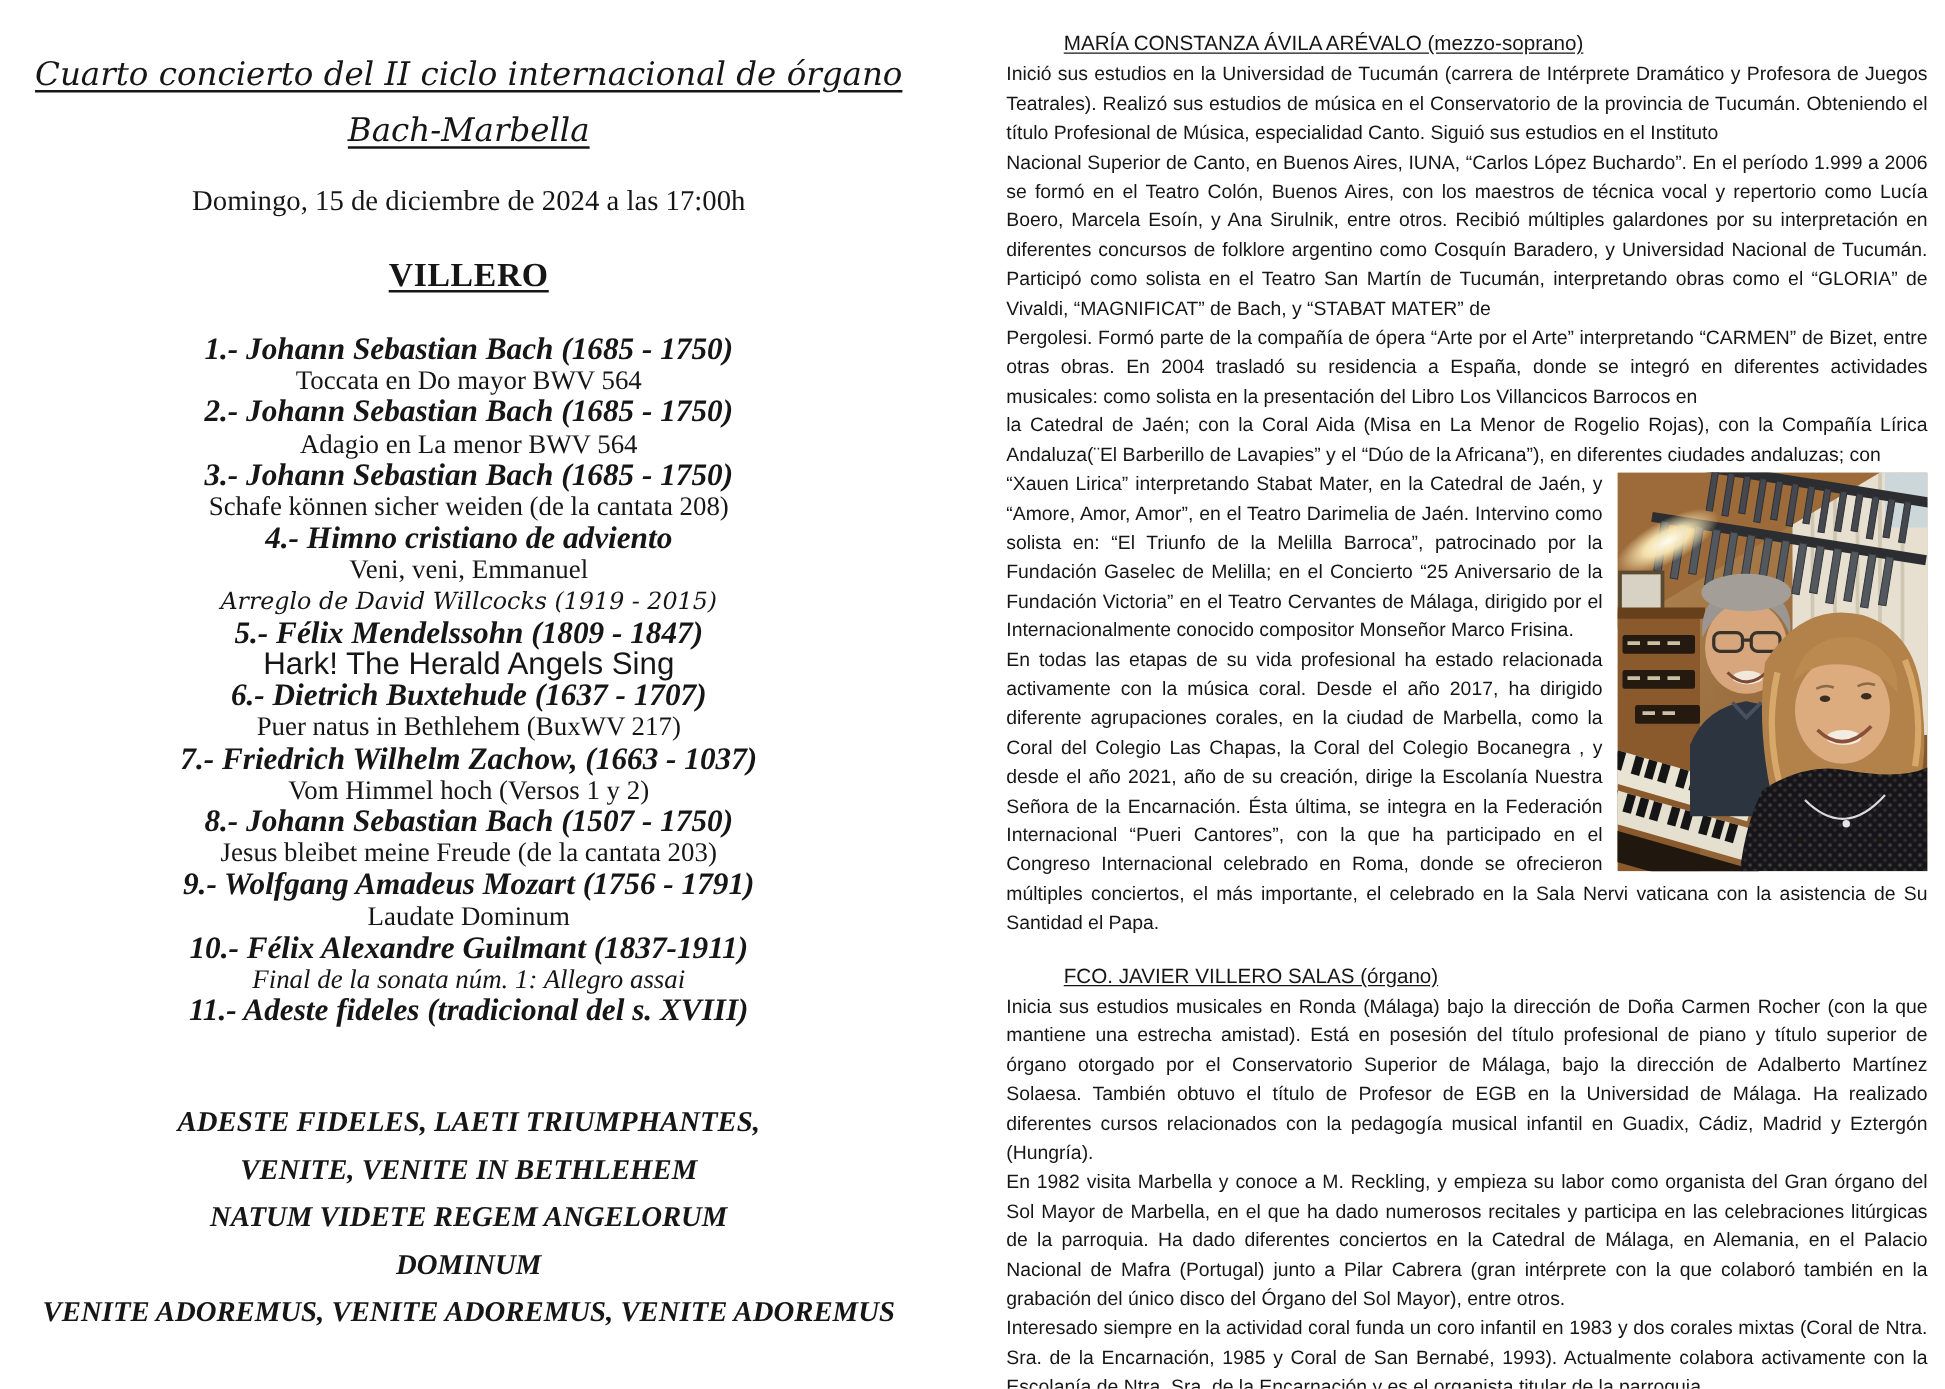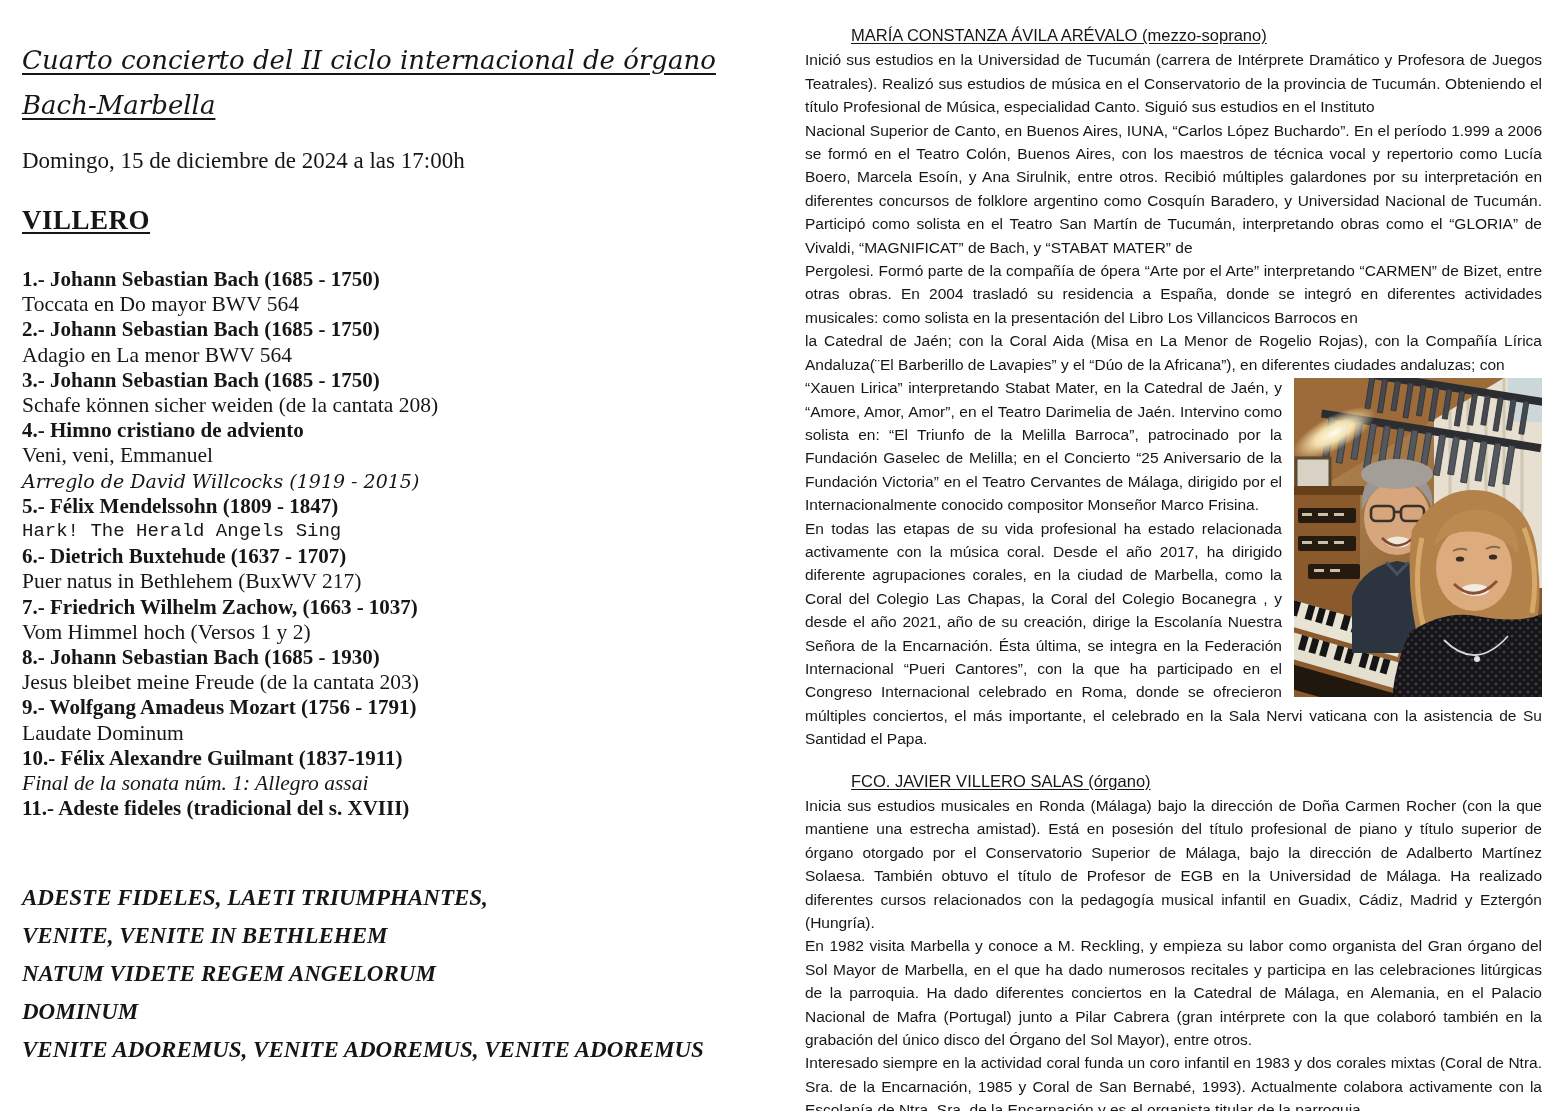--- a/index.html
+++ b/index.html
@@ -2,34 +2,34 @@
 <html><head>
 <meta charset="utf-8">
 <style>
   html,body{margin:0;padding:0;}
   body{
     width:1556px;height:1111px;background:#ffffff;color:#161616;
     position:relative;overflow:hidden;
     font-family:"Liberation Serif",serif;
   }
   
-  .left-page{position:absolute;left:22px;top:38px;width:706px;text-align:left;}
+  .left-page{position:absolute;left:22px;top:38px;width:706px;text-align:center;}
   .title-line{
     font-family:"DejaVu Serif",serif;font-style:italic;font-size:26px;line-height:45px;
     text-decoration:underline;text-underline-offset:4px;
   }
   .date-line{font-size:23px;margin-top:19px;line-height:28px;}
   .prog-head{
     font-weight:bold;font-size:27px;margin-top:29px;line-height:32px;
     text-decoration:underline;text-underline-offset:3px;letter-spacing:0.5px;
   }
   .program{margin-top:31px;line-height:25.2px;}
-  .pl-c{font-weight:bold;font-size:21px;}
+  .pl-c{font-weight:bold;font-style:italic;font-size:25px;}
   .pl-p{font-size:21.5px;}
-  .pl-ps{font-family:Liberation Mono, monospace;font-size:19px;}
+  .pl-ps{font-family:Liberation Sans, sans-serif;font-size:25px;}
   .pl-sc{font-family:"DejaVu Serif",serif;font-style:italic;font-size:19px;}
   .pl-pi{font-style:italic;font-size:21.5px;}
   .finale{margin-top:58px;font-weight:bold;font-style:italic;font-size:23px;line-height:38px;}
   
   .right-page{
     position:absolute;left:805px;top:24px;width:737px;
     font-family:"Liberation Sans",sans-serif;font-size:15.5px;line-height:23.4px;
   }
   .bio-head{
     margin-left:46px;font-size:16.5px;
@@ -65,21 +65,21 @@
       <div class="pl-p">Schafe können sicher weiden (de la cantata 208)</div>
       <div class="pl-c">4.- Himno cristiano de adviento</div>
       <div class="pl-p">Veni, veni, Emmanuel</div>
       <div class="pl-sc">Arreglo de David Willcocks (1919 - 2015)</div>
       <div class="pl-c">5.- Félix Mendelssohn (1809 - 1847)</div>
       <div class="pl-ps">Hark! The Herald Angels Sing</div>
       <div class="pl-c">6.- Dietrich Buxtehude (1637 - 1707)</div>
       <div class="pl-p">Puer natus in Bethlehem (BuxWV 217)</div>
       <div class="pl-c">7.- Friedrich Wilhelm Zachow, (1663 - 1037)</div>
       <div class="pl-p">Vom Himmel hoch (Versos 1 y 2)</div>
-      <div class="pl-c">8.- Johann Sebastian Bach (1685 - 1930)</div>
+      <div class="pl-c">8.- Johann Sebastian Bach (1507 - 1750)</div>
       <div class="pl-p">Jesus bleibet meine Freude (de la cantata 203)</div>
       <div class="pl-c">9.- Wolfgang Amadeus Mozart (1756 - 1791)</div>
       <div class="pl-p">Laudate Dominum</div>
       <div class="pl-c">10.- Félix Alexandre Guilmant (1837-1911)</div>
       <div class="pl-pi">Final de la sonata núm. 1: Allegro assai</div>
       <div class="pl-c">11.- Adeste fideles (tradicional del s. XVIII)</div>
     </div>
 
     <div class="finale">
       <div>ADESTE FIDELES, LAETI TRIUMPHANTES,</div>

